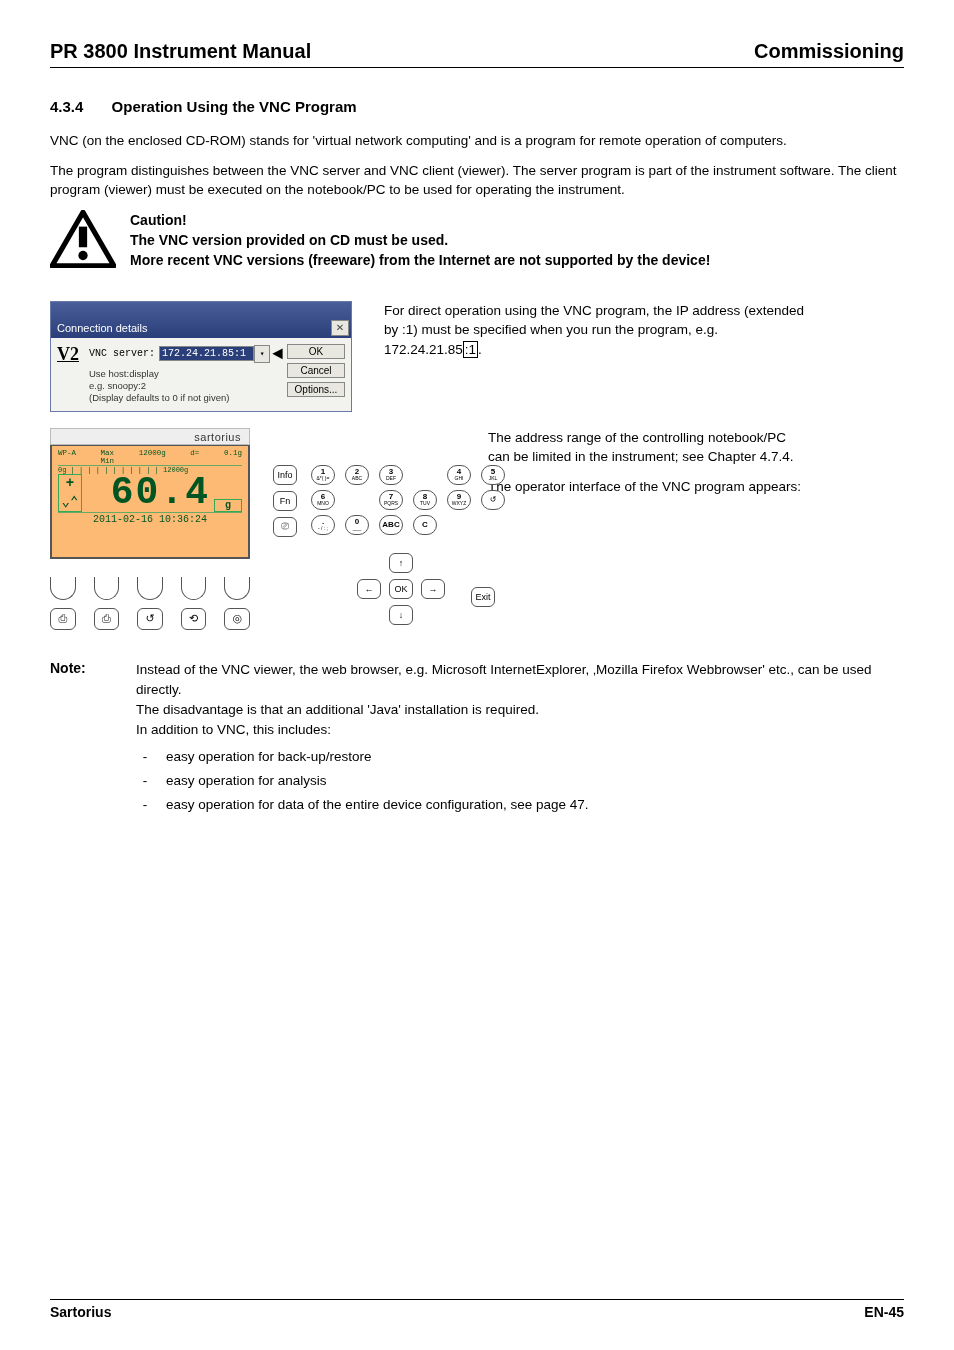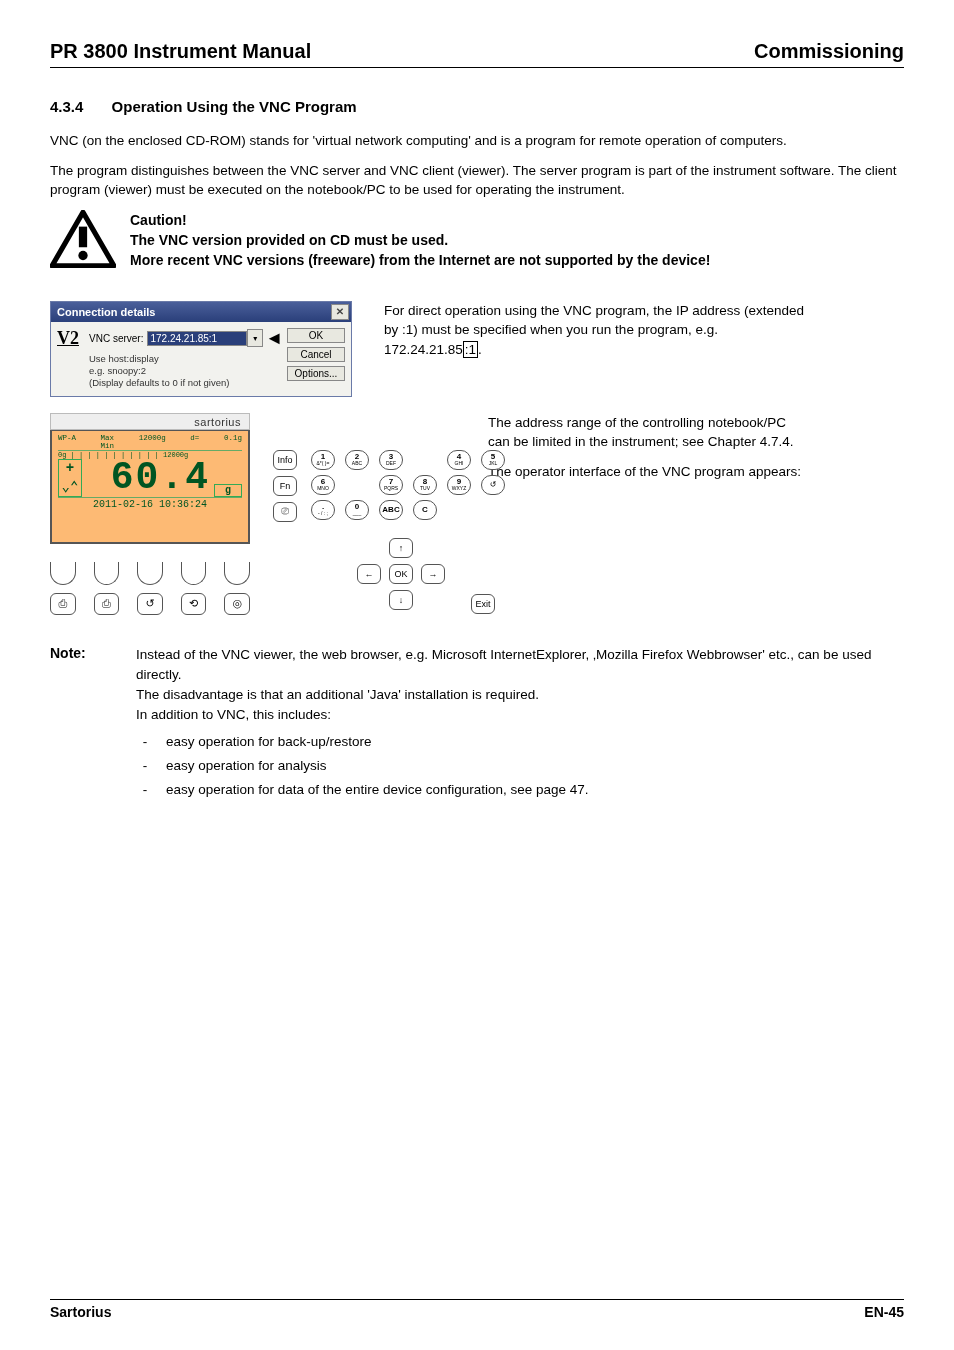--- a/index.html
+++ b/index.html
@@ -49,43 +49,43 @@
   .dlg {
     width: 300px;
     border: 1.5px solid #6a7aa8;
     font-family: Tahoma, Verdana, sans-serif;
     font-size: 11px;
     background: #f2f2ee;
   }
   .dlg-titlebar {
     background: linear-gradient(#4a5f9a,#2a3f7a);
     color: #fff;
-    font-weight: bold;
+    font-weight: normal;
     display: flex;
     justify-content: space-between;
     align-items: center;
-    padding: 2px 2px 2px 6px;
+    padding: 18px 2px 2px 6px;
     font-size: 11px;
     gap: 8px;
   }
   .dlg-close {
     background: #e8e8e0;
     border: 1px solid #888;
     width: 16px; height: 14px;
     display:flex;align-items:center;justify-content:center;
     font-size: 10px;
     color:#444;
   }
   .dlg-body { display:flex; padding:6px; }
   .dlg-logo {
     width:28px; font-family: Georgia, serif; font-size:18px; font-weight:bold;
     text-decoration: underline;
   }
   .dlg-mid { flex:1; padding:0 4px; }
-  .dlg-row1 { display:flex; align-items:center; margin-bottom:4px; }
+  .dlg-row1 { display:flex; align-items:center; margin-bottom:4px;font-family:Liberation Mono, monospace; }
   .dlg-lbl { font-size:10px; margin-right:4px; }
   .dlg-input {
     flex:1; background:#2a3f7a; color:#fff; border:1px solid #888;
     font-size:10px; padding:1px 2px;
   }
   .dlg-drop { width:14px; height:16px; border:1px solid #888; background:#e8e8e0;
     display:flex;align-items:center;justify-content:center;font-size:8px;}
   .dlg-hint { font-size:9.5px; color:#333; line-height:1.3; }
   .dlg-btns { width:58px; display:flex; flex-direction:column; gap:4px; }
   .dlg-btn { border:1px solid #888; background:#e8e8e0; font-size:10px;
@@ -141,21 +141,21 @@
   .left-keys { display:flex; flex-direction:column; gap:6px; margin-left:8px;}
   .bottom-round { display:flex; gap:18px; justify-content:center; margin-top:18px;}
   .circ { width:24px; height:22px; border:1.2px solid #555; border-radius:0 0 14px 14px;
     border-top:none;}
   .bottom-icons { display:flex; gap:18px; justify-content:center; margin-top:8px;}
   .ibtn { width:24px; height:20px; border:1.2px solid #555; border-radius:6px;
     font-size:11px; display:flex;align-items:center;justify-content:center;}
   .nav { display:grid; grid-template-columns:repeat(3,28px);
     grid-template-rows:repeat(3,22px); gap:4px; margin-top:18px; margin-left:60px;}
   .nav .kbtn { border-radius:6px; }
-  .exit { margin-left:22px; margin-top:74px; }
+  .exit { margin-left:22px; margin-top:52px; }
   .kpwrap { display:flex; }
   .sub { font-size:5px; }
   .cell-empty { visibility:hidden; }
 </style>
 </head>
 <body>
 
 <div class="page">
   <div class="header-row">
     <span class="header-left">PR 3800 Instrument Manual</span>

